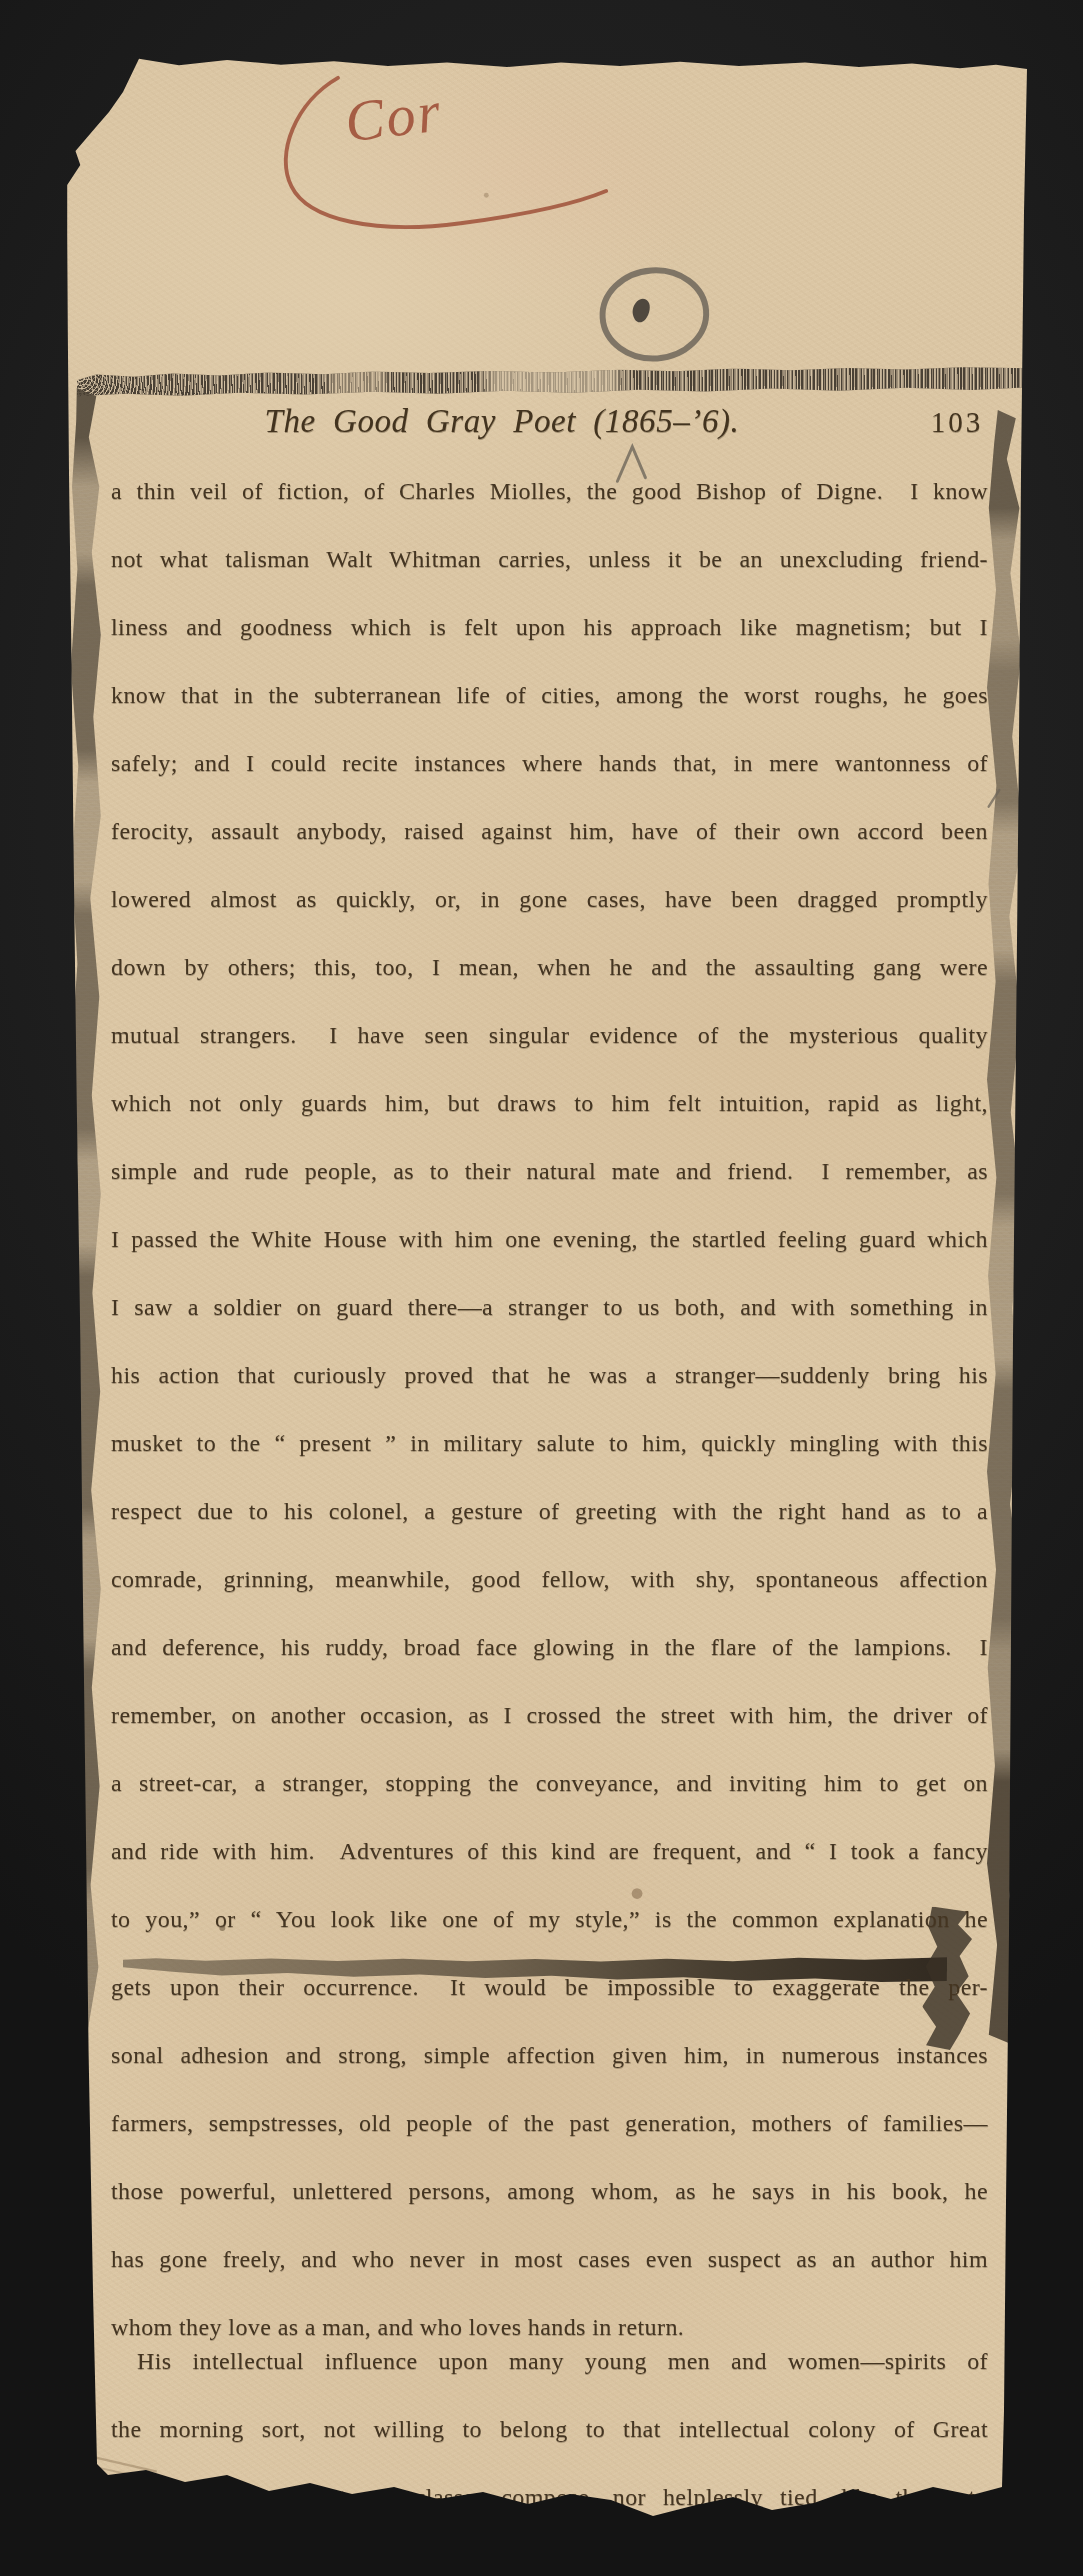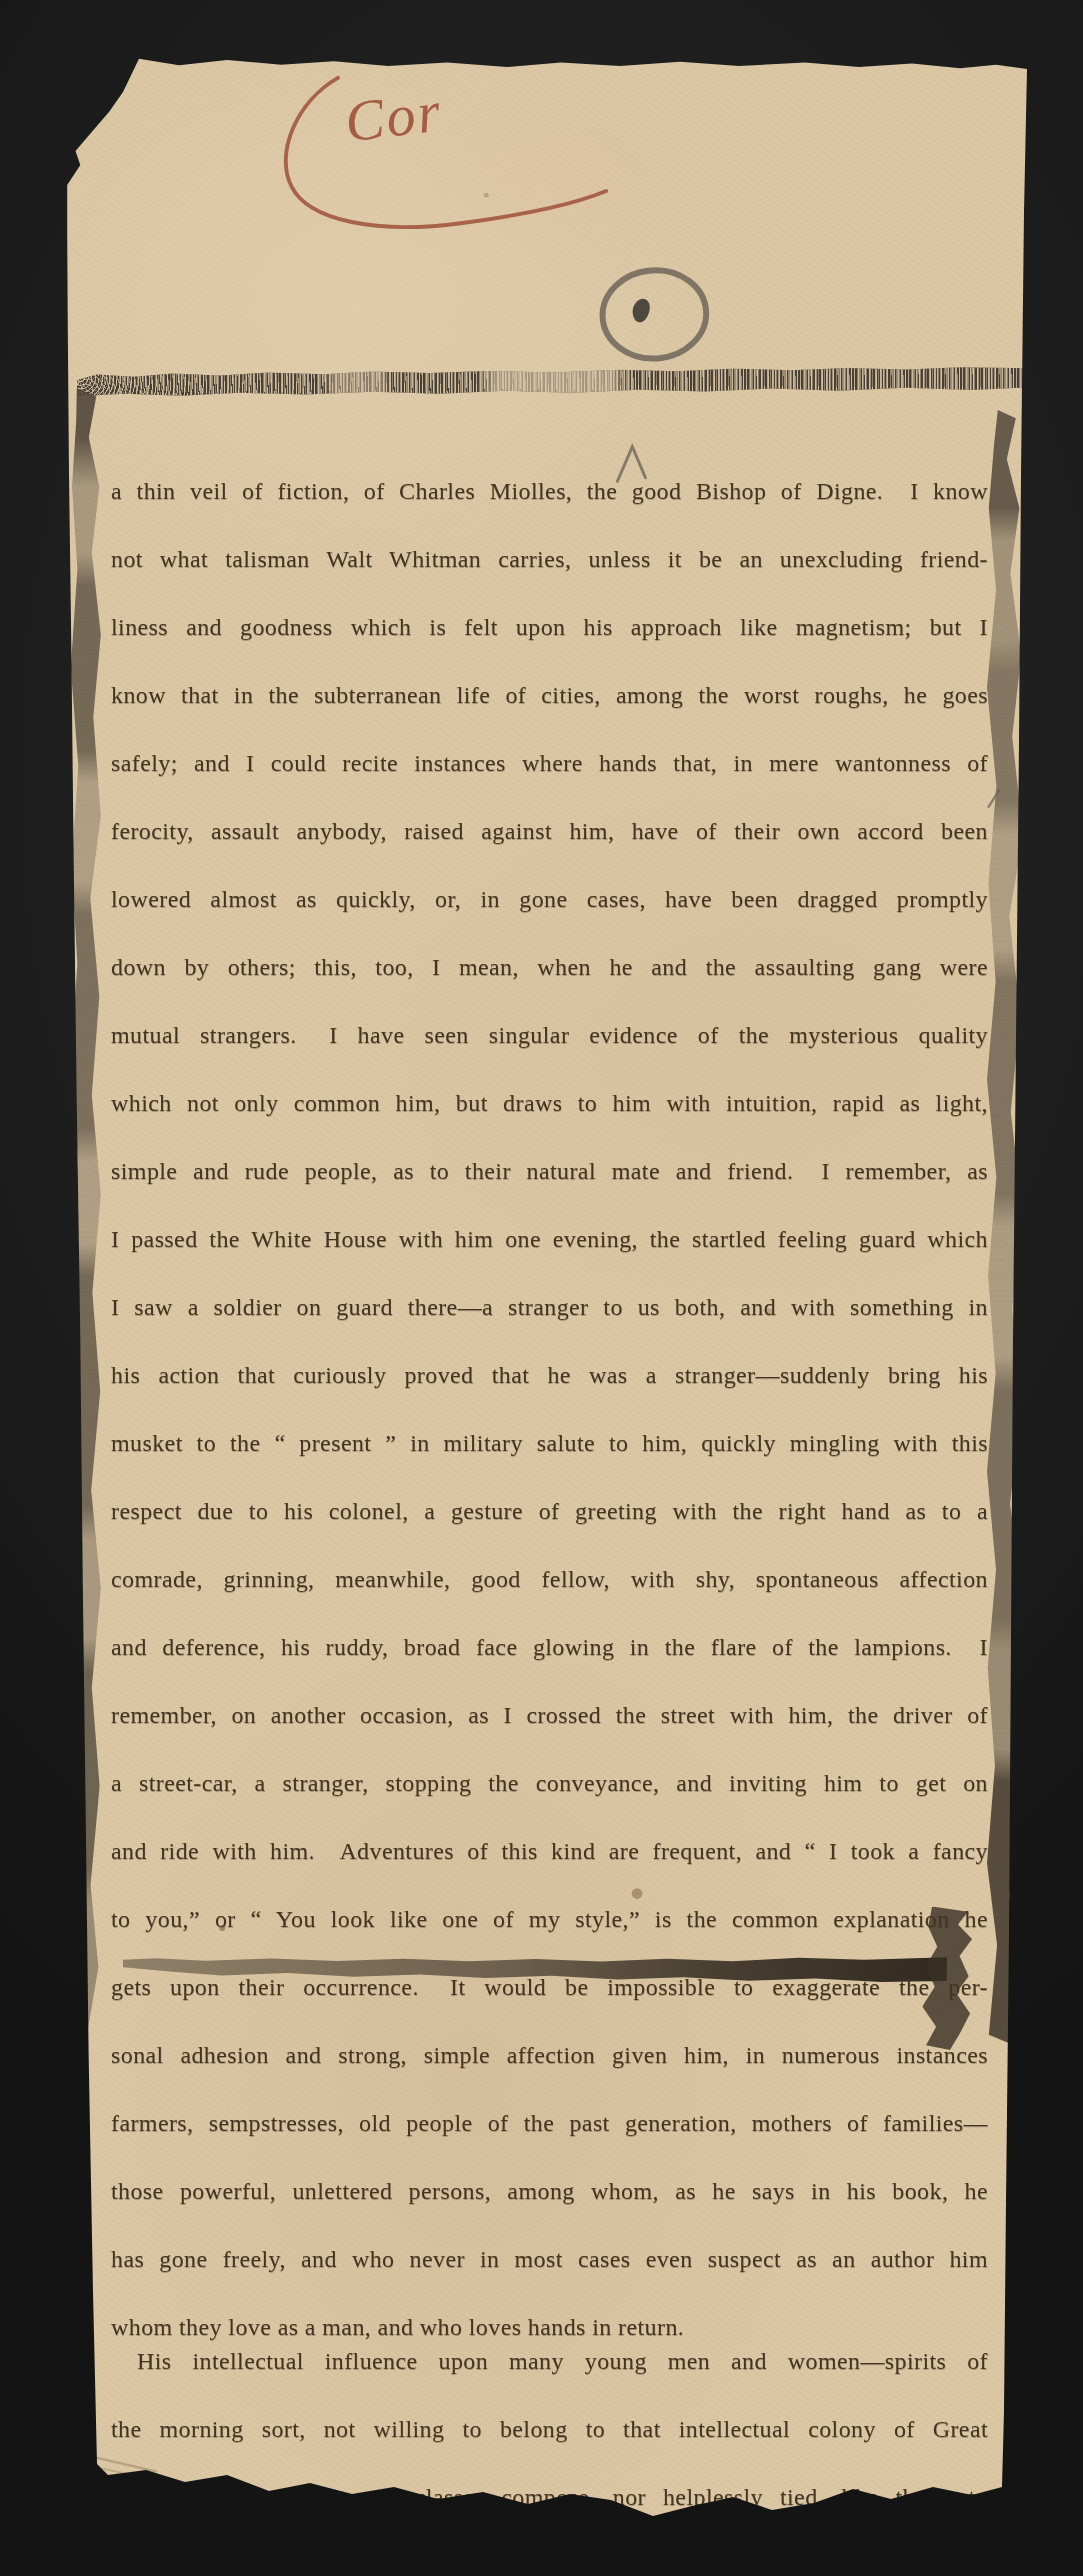--- a/index.html
+++ b/index.html
@@ -148,32 +148,36 @@
 
 <div id="stage">
   <div id="paper">
 
     <div id="band-top" class="ink-speckle"></div>
     <div id="strip-left" class="strip"></div>
     <div id="strip-right" class="strip"></div>
     <div id="rule-bottom" class="ink-speckle"></div>
     <div id="rule-end-blob"></div>
 
+    <div id="header-row">
+      <div id="running-title">The Good Gray Poet (1865–’6).</div>
+      <div id="page-number">103</div>
+    </div>
 
     <div id="text-block">
         <div class="line">a thin veil of fiction, of Charles Miolles, the good Bishop of Digne.  I know</div>
         <div class="line">not what talisman Walt Whitman carries, unless it be an unexcluding friend-</div>
         <div class="line">liness and goodness which is felt upon his approach like magnetism; but I</div>
         <div class="line">know that in the subterranean life of cities, among the worst roughs, he goes</div>
         <div class="line">safely; and I could recite instances where hands that, in mere wantonness of</div>
         <div class="line">ferocity, assault anybody, raised against him, have of their own accord been</div>
         <div class="line">lowered almost as quickly, or, in gone cases, have been dragged promptly</div>
         <div class="line">down by others; this, too, I mean, when he and the assaulting gang were</div>
         <div class="line">mutual strangers.  I have seen singular evidence of the mysterious quality</div>
-        <div class="line">which not only common him, but draws to him with intuition, rapid as light,</div>
+        <div class="line">which not only guards him, but draws to him felt intuition, rapid as light,</div>
         <div class="line">simple and rude people, as to their natural mate and friend.  I remember, as</div>
         <div class="line">I passed the White House with him one evening, the startled feeling guard which</div>
         <div class="line">I saw a soldier on guard there—a stranger to us both, and with something in</div>
         <div class="line">his action that curiously proved that he was a stranger—suddenly bring his</div>
         <div class="line">musket to the “ present ” in military salute to him, quickly mingling with this</div>
         <div class="line">respect due to his colonel, a gesture of greeting with the right hand as to a</div>
         <div class="line">comrade, grinning, meanwhile, good fellow, with shy, spontaneous affection</div>
         <div class="line">and deference, his ruddy, broad face glowing in the flare of the lampions.  I</div>
         <div class="line">remember, on another occasion, as I crossed the street with him, the driver of</div>
         <div class="line">a street-car, a stranger, stopping the conveyance, and inviting him to get on</div>

